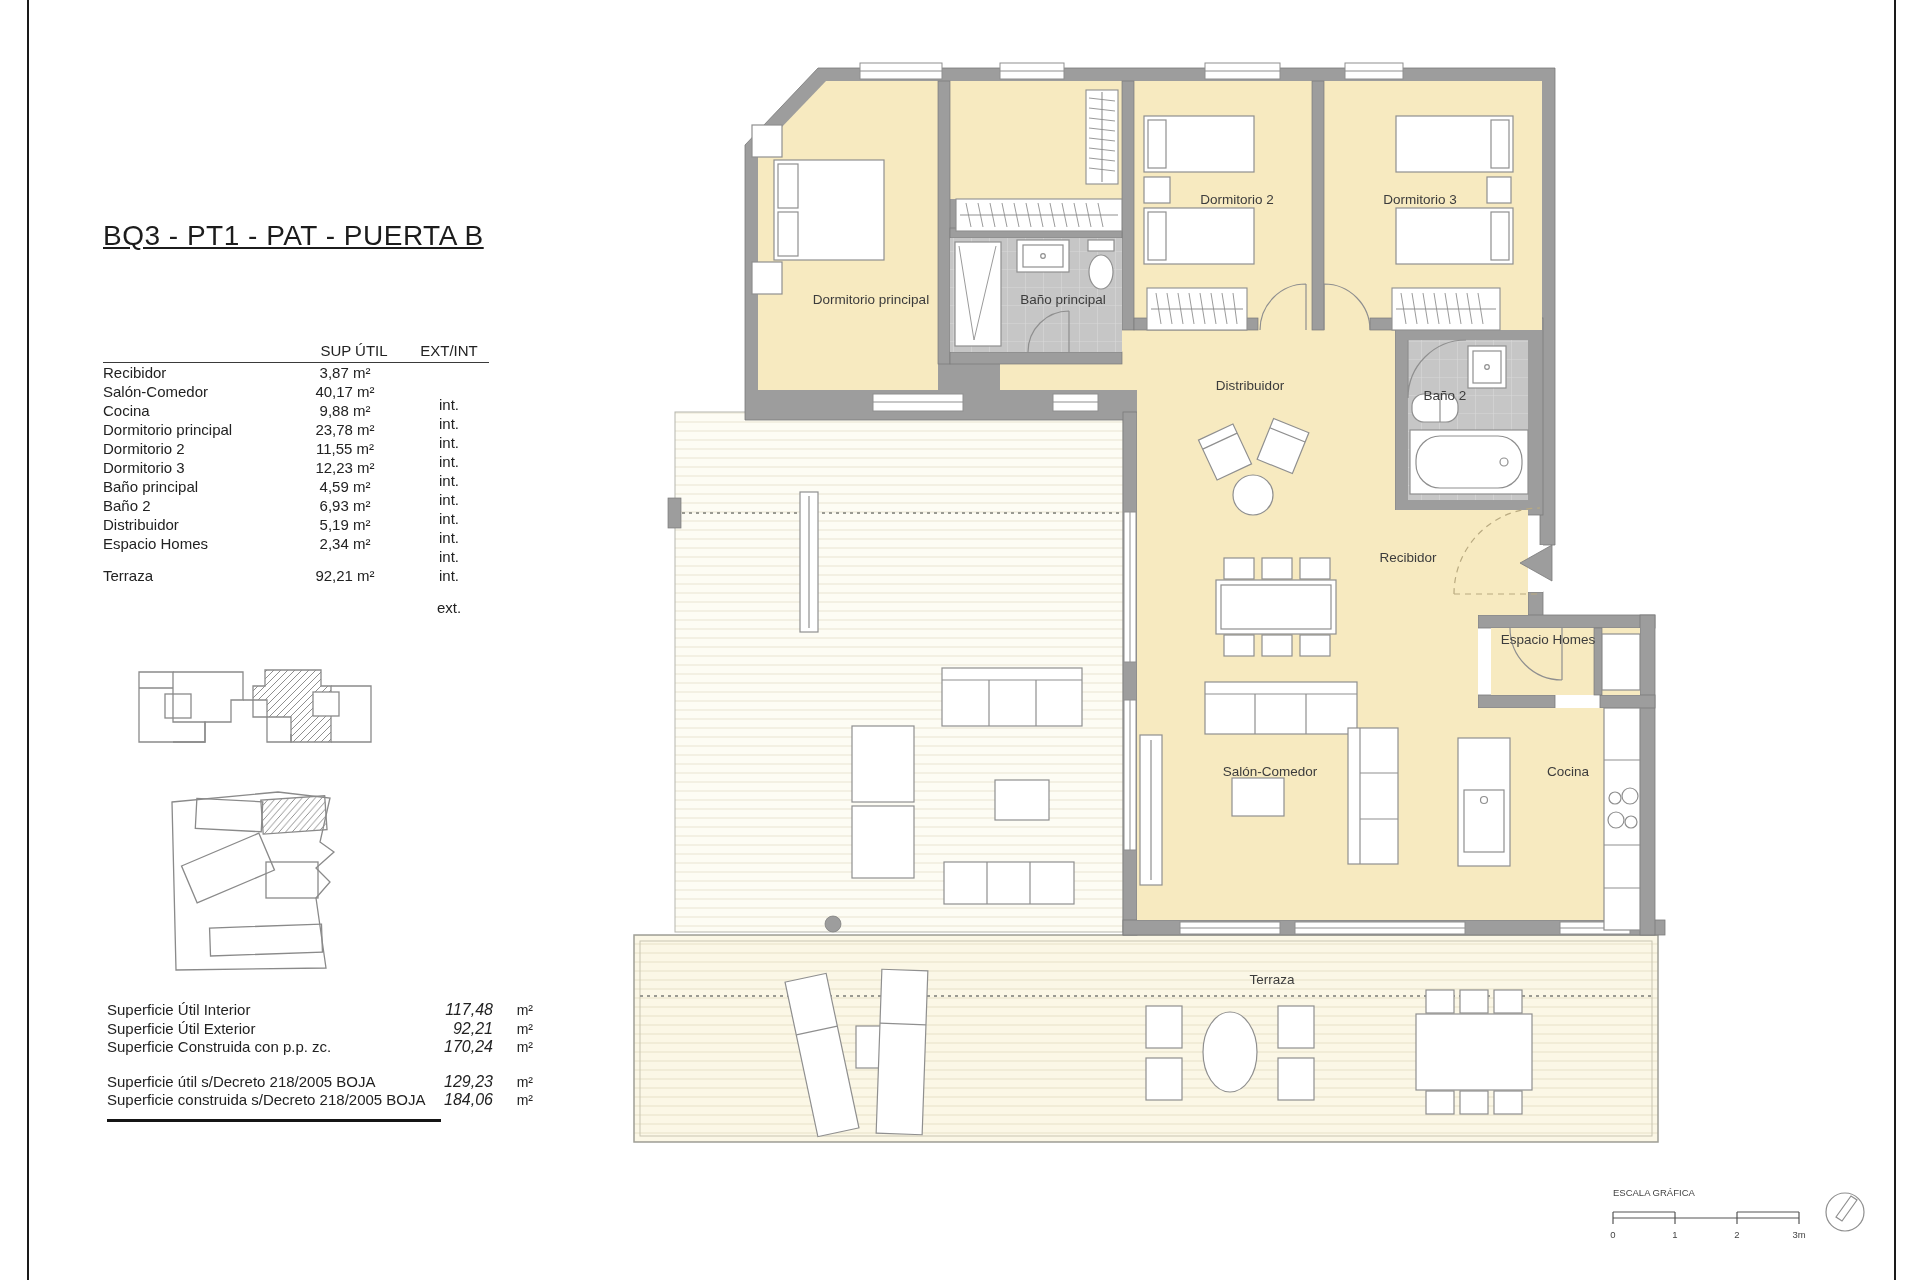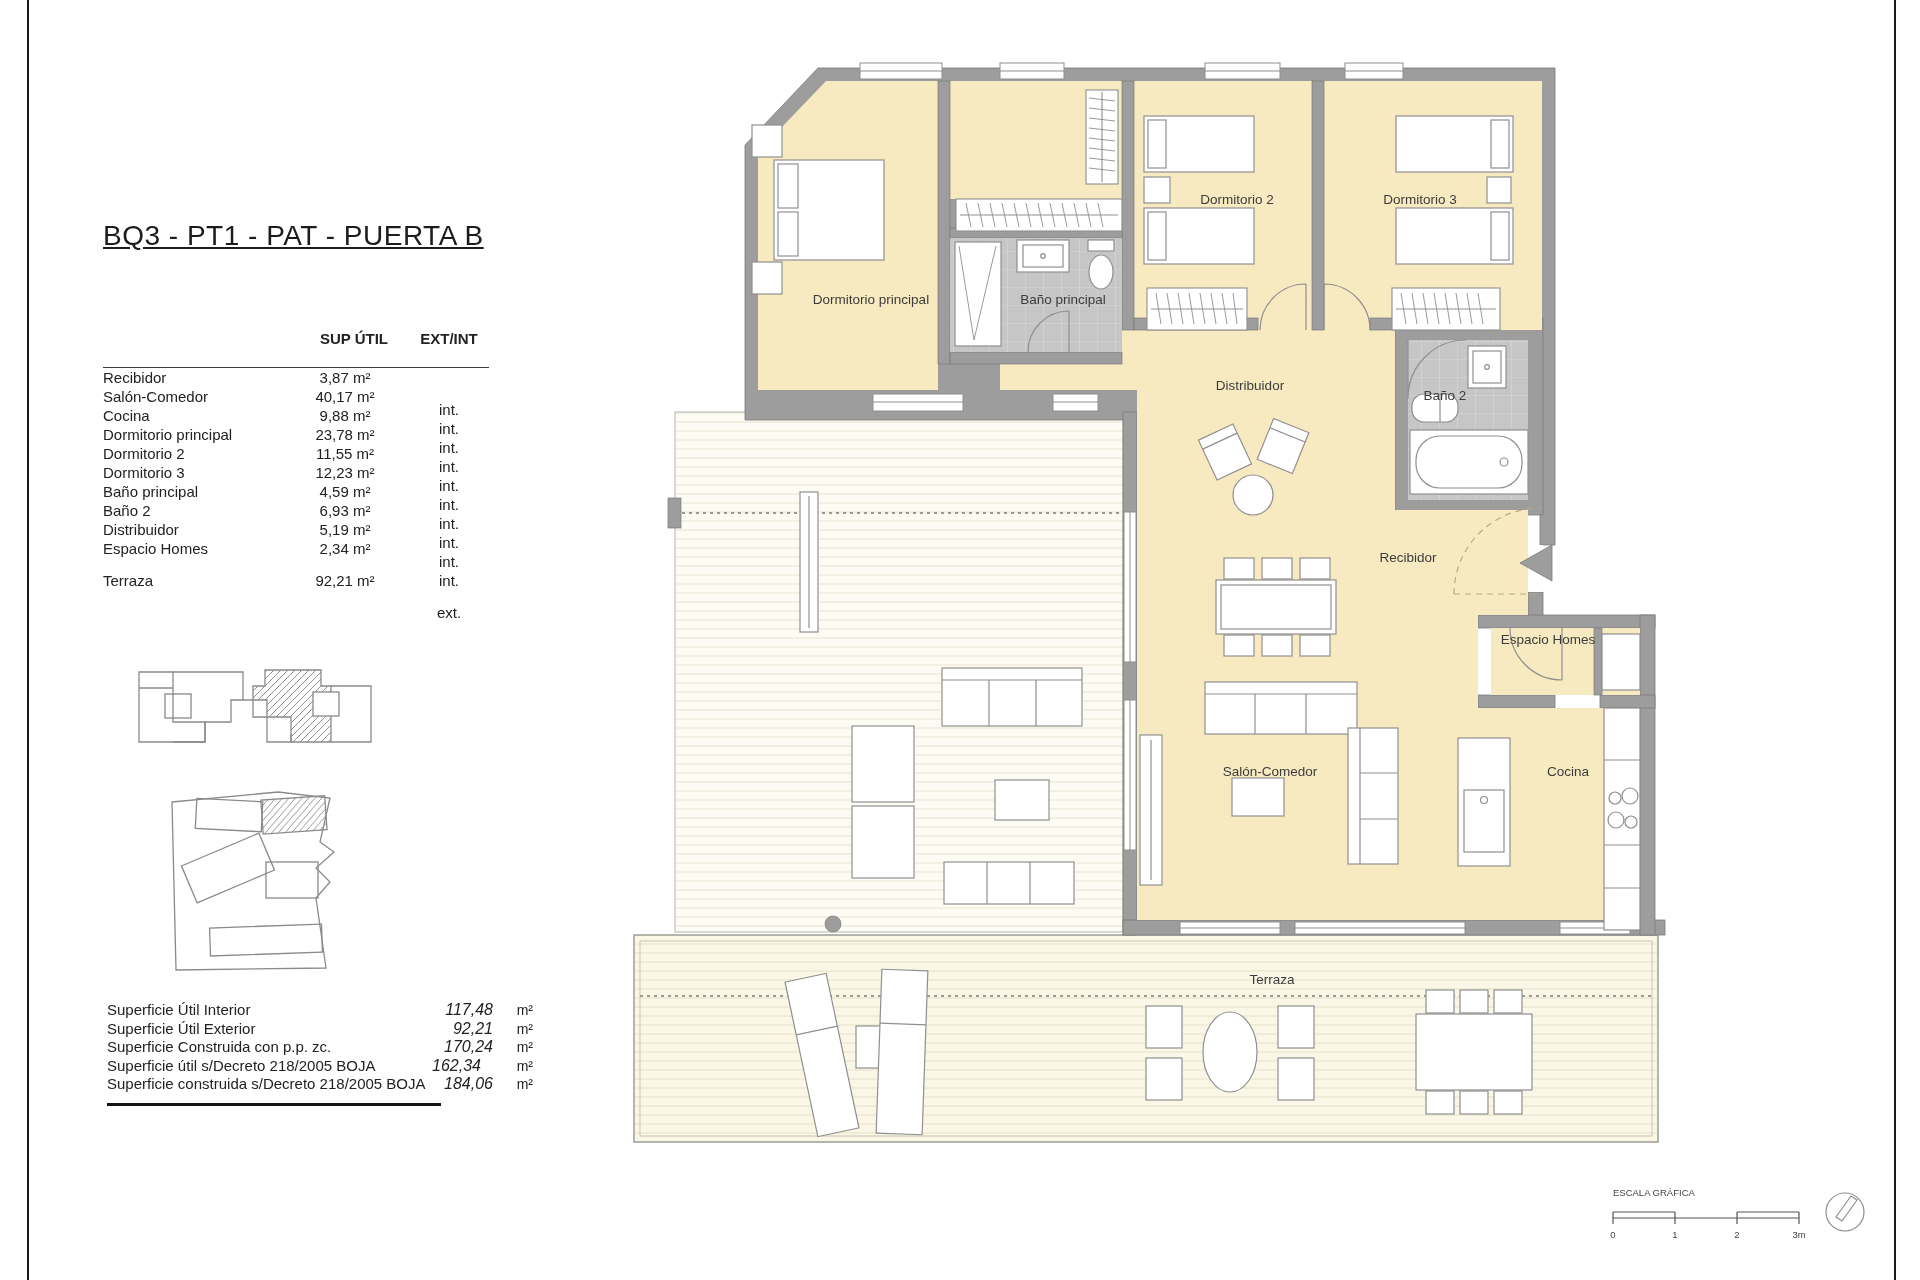--- a/index.html
+++ b/index.html
@@ -2,36 +2,36 @@
 <html><head>
 <meta charset="utf-8">
 <style>
   html,body{margin:0;padding:0;background:#ffffff;}
   body{width:1920px;height:1280px;position:relative;overflow:hidden;
        font-family:"Liberation Sans","DejaVu Sans",sans-serif;color:#222;}
   .vline{position:absolute;top:0;bottom:0;width:2px;background:#1a1a1a;}
   #page-title{position:absolute;left:103px;top:220px;font-size:28px;letter-spacing:.5px;color:#1c1c1c;white-space:nowrap;text-decoration:underline;}
   
   #areas-table{position:absolute;left:103px;top:330px;width:386px;font-size:15px;}
-  .t-head{display:flex;font-weight:bold;border-bottom:1.5px solid #3a3a3a;padding-bottom:20px;}
+  .t-head{display:flex;font-weight:normal;border-bottom:1.5px solid #3a3a3a;padding-bottom:3px;margin-top:12px;}
   .t-head .c-name{flex:1;}
   .t-head .c-area{width:110px;text-align:center;}
   .t-head .c-type{width:80px;text-align:center;}
   .t-row{display:flex;height:19px;line-height:19px;}
   .t-row .c-name{flex:1;}
   .t-row .c-area{width:110px;text-align:center;padding-right:18px;box-sizing:border-box;}
   .t-row .c-type{width:80px;text-align:center;margin-top:32px;}
   .t-row.gap-top{margin-top:13px;}
   
   #summary{position:absolute;left:107px;top:1001px;width:426px;font-size:15px;}
   .s-row{display:flex;height:18.5px;line-height:18.5px;}
   .s-row .s-label{flex:1;}
   .s-row .s-value{width:58px;text-align:right;font-style:italic;font-size:16px;}
   .s-row .s-unit{width:40px;text-align:right;font-size:14px;}
-  .s-row.gap-top{gap:12px;}
+  .s-row.gap-top{margin-top:16px;}
   #summary-underline{margin-top:9px;width:334px;height:3px;background:#151515;}
   
   #scale-bar{position:absolute;left:1595px;top:1180px;}
   svg text{font-family:"Liberation Sans","DejaVu Sans",sans-serif;}
   .room-label{font-size:13.5px;fill:#3c3c3c;}
   .small-label{font-size:9.5px;fill:#444;}
 </style>
 </head>
 <body>
 
@@ -150,21 +150,21 @@
       <span class="s-value">92,21</span>
       <span class="s-unit">m²</span>
     </div>
   <div class="s-row">
       <span class="s-label">Superficie Construida con p.p. zc.</span>
       <span class="s-value">170,24</span>
       <span class="s-unit">m²</span>
     </div>
   <div class="s-row gap-top">
       <span class="s-label">Superficie útil s/Decreto 218/2005 BOJA</span>
-      <span class="s-value">162,34</span>
+      <span class="s-value">129,23</span>
       <span class="s-unit">m²</span>
     </div>
   <div class="s-row">
       <span class="s-label">Superficie construida s/Decreto 218/2005 BOJA</span>
       <span class="s-value">184,06</span>
       <span class="s-unit">m²</span>
     </div>
   <div id="summary-underline"></div>
 </div>
 

